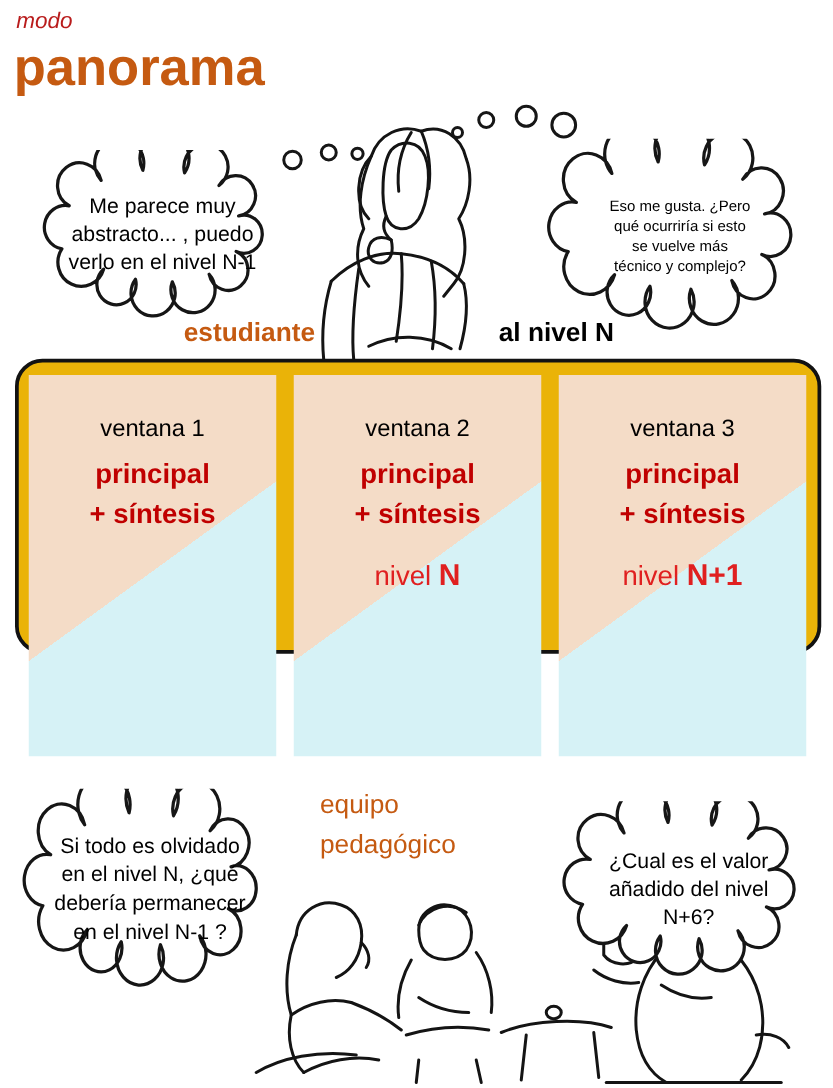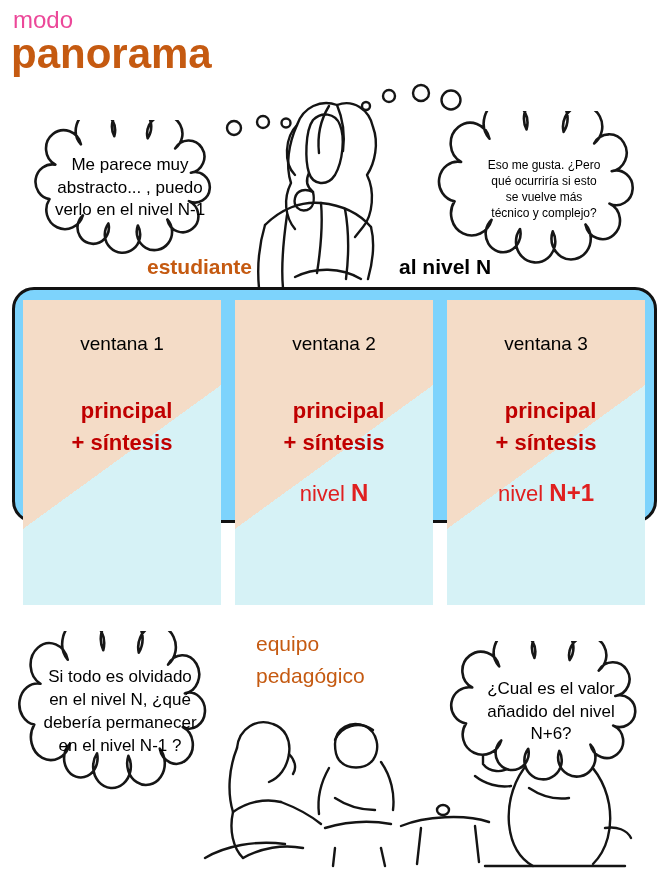--- a/index.html
+++ b/index.html
@@ -3,21 +3,21 @@
 <meta charset="utf-8">
 <style>
   html,body { margin:0; padding:0; }
   body {
     width:666px; height:870px; position:relative; overflow:hidden;
     background:#ffffff; font-family:"Liberation Sans", sans-serif; color:#000;
   }
   .abs { position:absolute; }
 
   
-  .mode-label { left:13px; top:6px; font-size:24px; color:#ec4899; }
+  .mode-label { left:13px; top:6px; font-size:18px; color:#b91c1c;font-style:italic; }
   .page-title { left:11px; top:30px; font-size:42px; font-weight:bold; color:var(--accent-orange,#C55A11); letter-spacing:0px; }
 
   
   .cloud { z-index:3; }
   .cloud svg { position:absolute; inset:0; width:100%; height:100%; }
   .cloud svg path { fill:#ffffff; stroke:#161616; stroke-width:2.6px; stroke-linejoin:round; }
   .cloud-text {
     position:absolute; inset:0; display:flex; align-items:center; justify-content:center;
     text-align:center; white-space:pre-line; font-size:17px; line-height:1.34;
     padding:10px 22px 16px 22px; z-index:2;
@@ -31,30 +31,30 @@
   .dots { z-index:2; }
   .dots circle { fill:#fff; stroke:#161616; stroke-width:2.4px; }
 
   
   .student-label { left:147px; top:255px; font-size:21px; font-weight:bold; color:var(--accent-orange,#C55A11); z-index:4; }
   .level-label   { left:399px; top:255px; font-size:21px; color:#000; z-index:4;font-weight:bold; }
 
   
   .board {
     left:12px; top:287px; width:645px; height:236px; box-sizing:border-box;
-    background:#7dd3fc; border:3px solid #121212; border-radius:22px; z-index:2;
+    background:#eab308; border:3px solid #121212; border-radius:22px; z-index:2;
     display:flex; gap:14px; padding:10px 8px;
   }
   .panel {
     width:198px; height:305px; flex:0 0 auto;
     background:linear-gradient(144deg, var(--panel-peach,#F4DCC7) 51%, var(--panel-blue,#D6F2F6) 51%);
     display:flex; flex-direction:column; align-items:center; text-align:center;
   }
   .v-name  { margin-top:33px; font-size:19px; color:#000; }
-  .v-main  { margin-top:40px; font-size:22px; font-weight:bold; color:var(--dark-red,#C00000); line-height:1.45; white-space:pre-line;text-align:right; }
+  .v-main  { margin-top:8px; font-size:22px; font-weight:bold; color:var(--dark-red,#C00000); line-height:1.45; white-space:pre-line; }
   .v-level { margin-top:20px; font-size:22px; color:var(--red,#E02020); }
   .v-level .lv { font-weight:bold; font-size:24px; }
   .banner {
     position:absolute; left:0; right:0; top:236px; text-align:center;
     font-size:20.5px; color:var(--banner-text,#1C3944); z-index:5;
   }
 
   
   .team-label { left:256px; top:628px; width:190px; text-align:left; font-size:21px; font-weight:normal;
                 color:var(--accent-orange,#C55A11); line-height:1.5; white-space:pre-line; z-index:4; }

